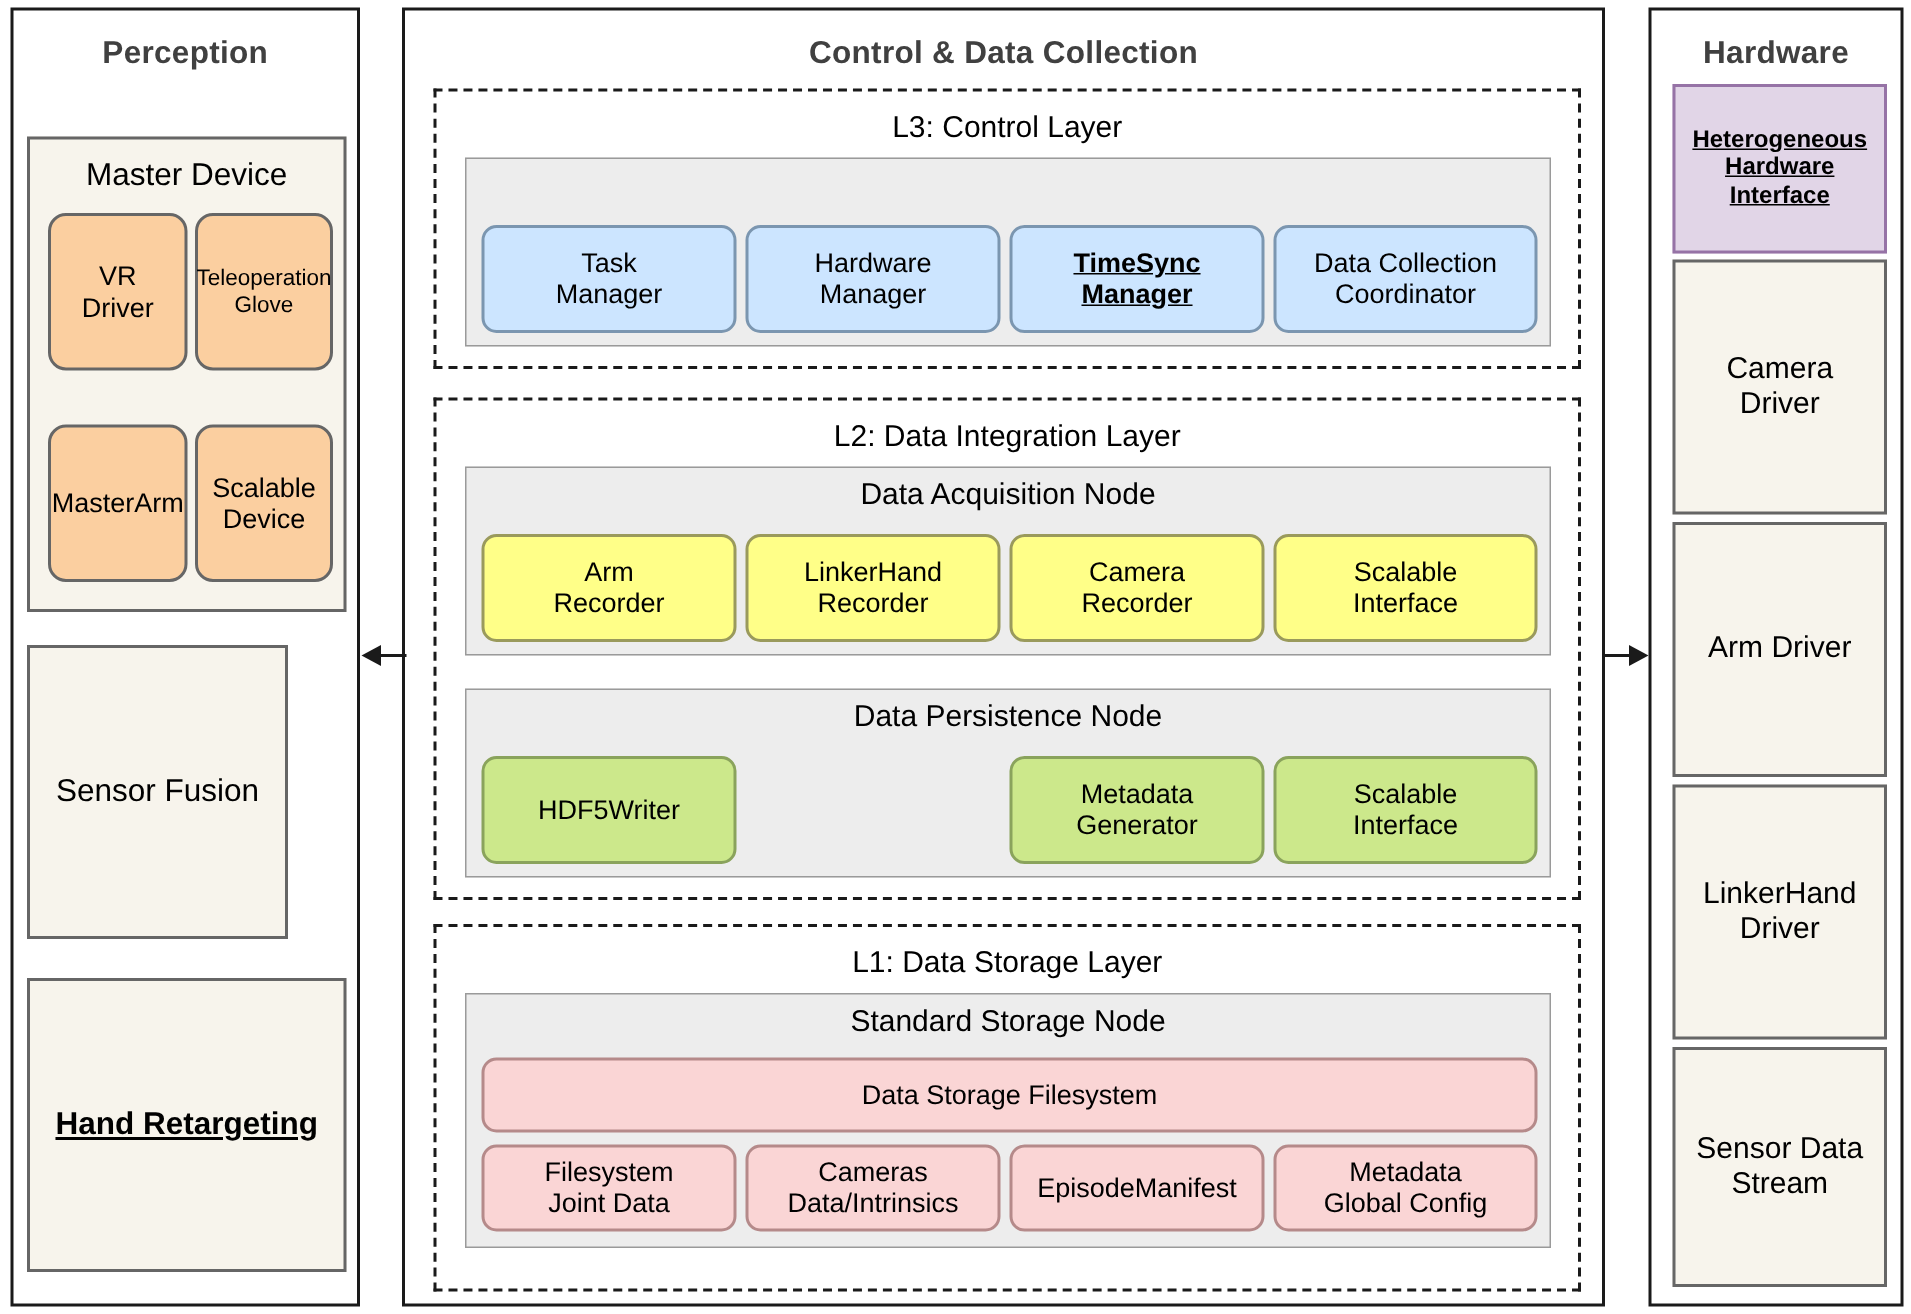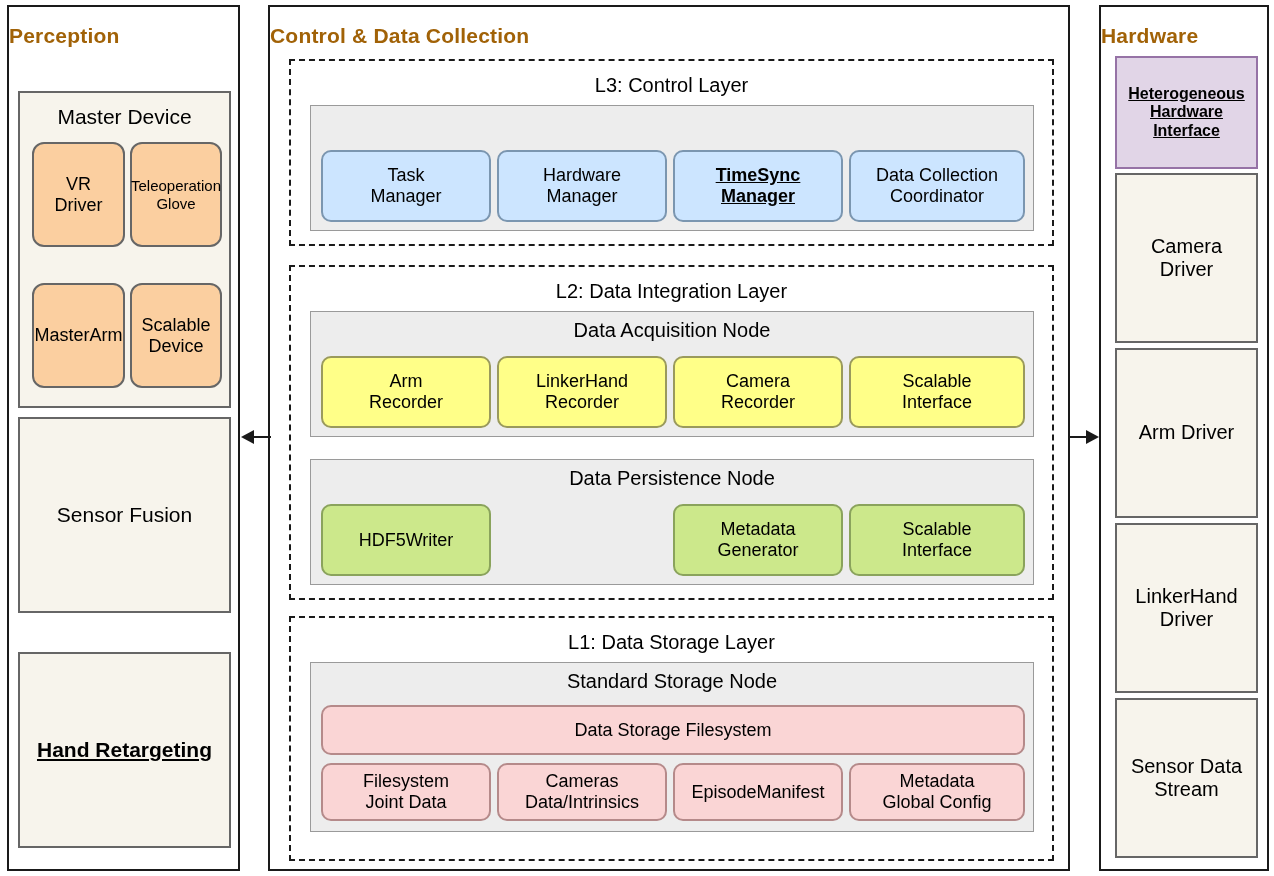--- a/index.html
+++ b/index.html
@@ -23,21 +23,22 @@
   .panel {
     position: absolute;
     border: 2px solid #1a1a1a;
     background: #ffffff;
     box-sizing: border-box;
   }
   .panel-title {
     position: absolute;
     left: 0;
     right: 0;
-    color: #a16207;
+    text-align: center;
+    color: #404040;
     font-weight: bold;
     font-size: 21px;
     letter-spacing: .2px;
   }
 
   
   .box {
     position: absolute;
     box-sizing: border-box;
     display: flex;
@@ -146,21 +147,21 @@
         <span class="lbl">Master</span>
         <span class="lbl">Arm</span>
       </div>
 
       <div class="box orange" style="left:110px; top:190px; width:92px; height:105px; flex-direction:column; font-size:18px;">
         <span class="lbl">Scalable</span>
         <span class="lbl">Device</span>
       </div>
     </div>
 
-    <div class="box beige" style="left:9px; top:410px; width:213px; height:196px; font-size:21px;">
+    <div class="box beige" style="left:9px; top:423px; width:174px; height:196px; font-size:21px;">
       <span>Sensor Fusion</span>
     </div>
 
     <div class="box beige" style="left:9px; top:645px; width:213px; height:196px; font-size:21px;">
       <span class="emph">Hand Retargeting</span>
     </div>
   </div>
 
   <div class="panel" style="left:268px; top:5px; width:802px; height:866px;">
     <div class="panel-title" style="top:17px;">Control &amp; Data Collection</div>

